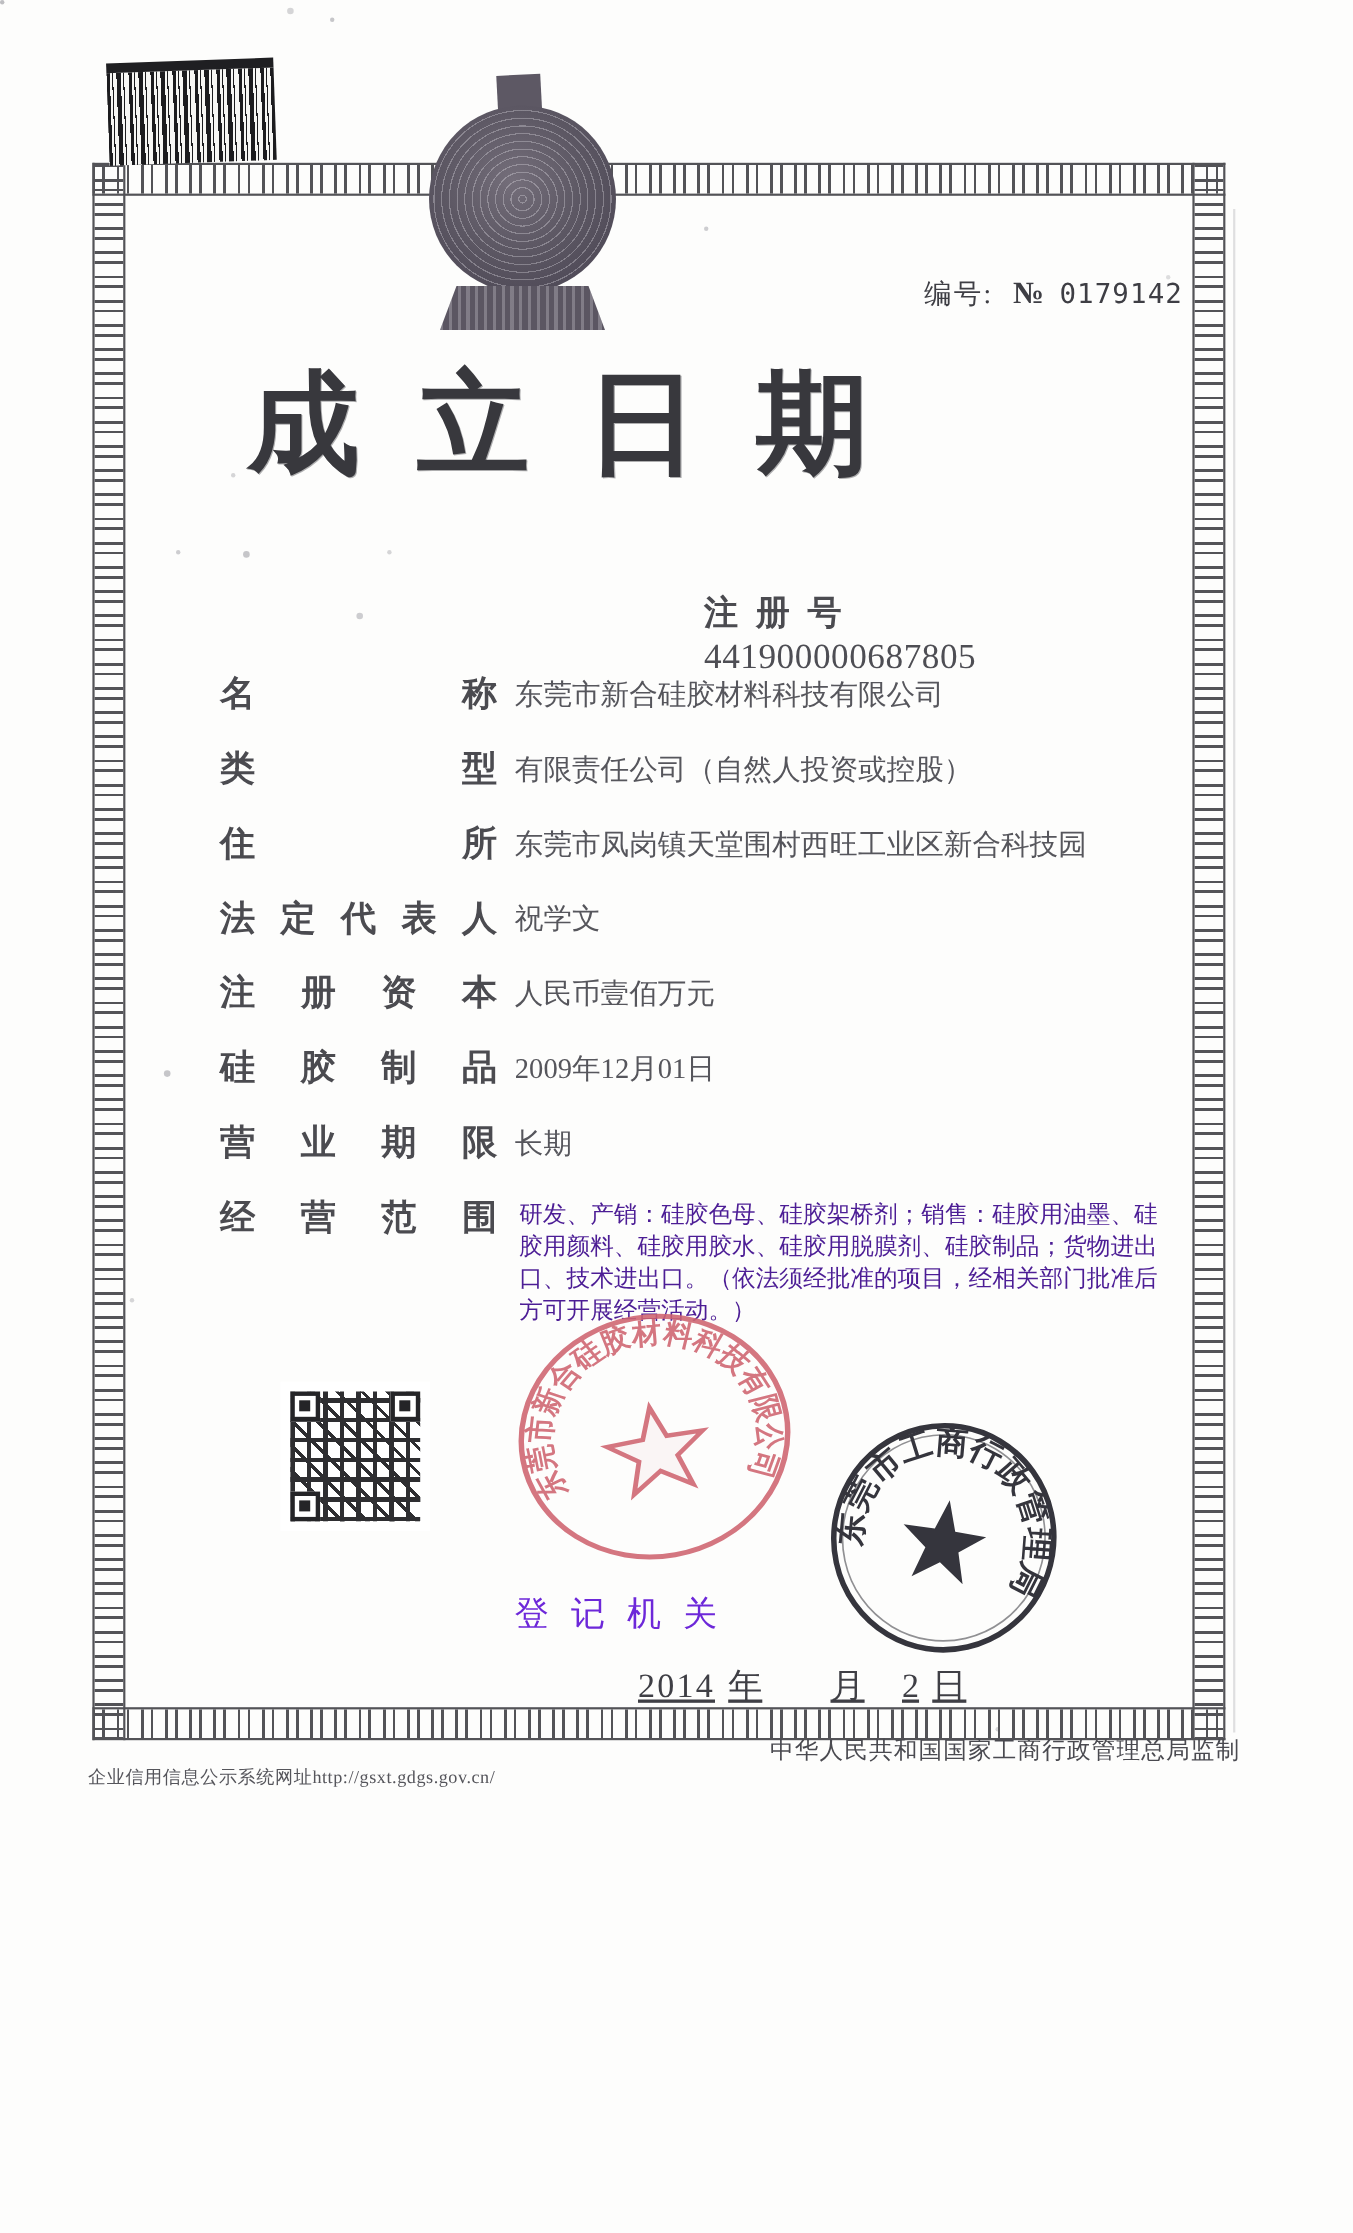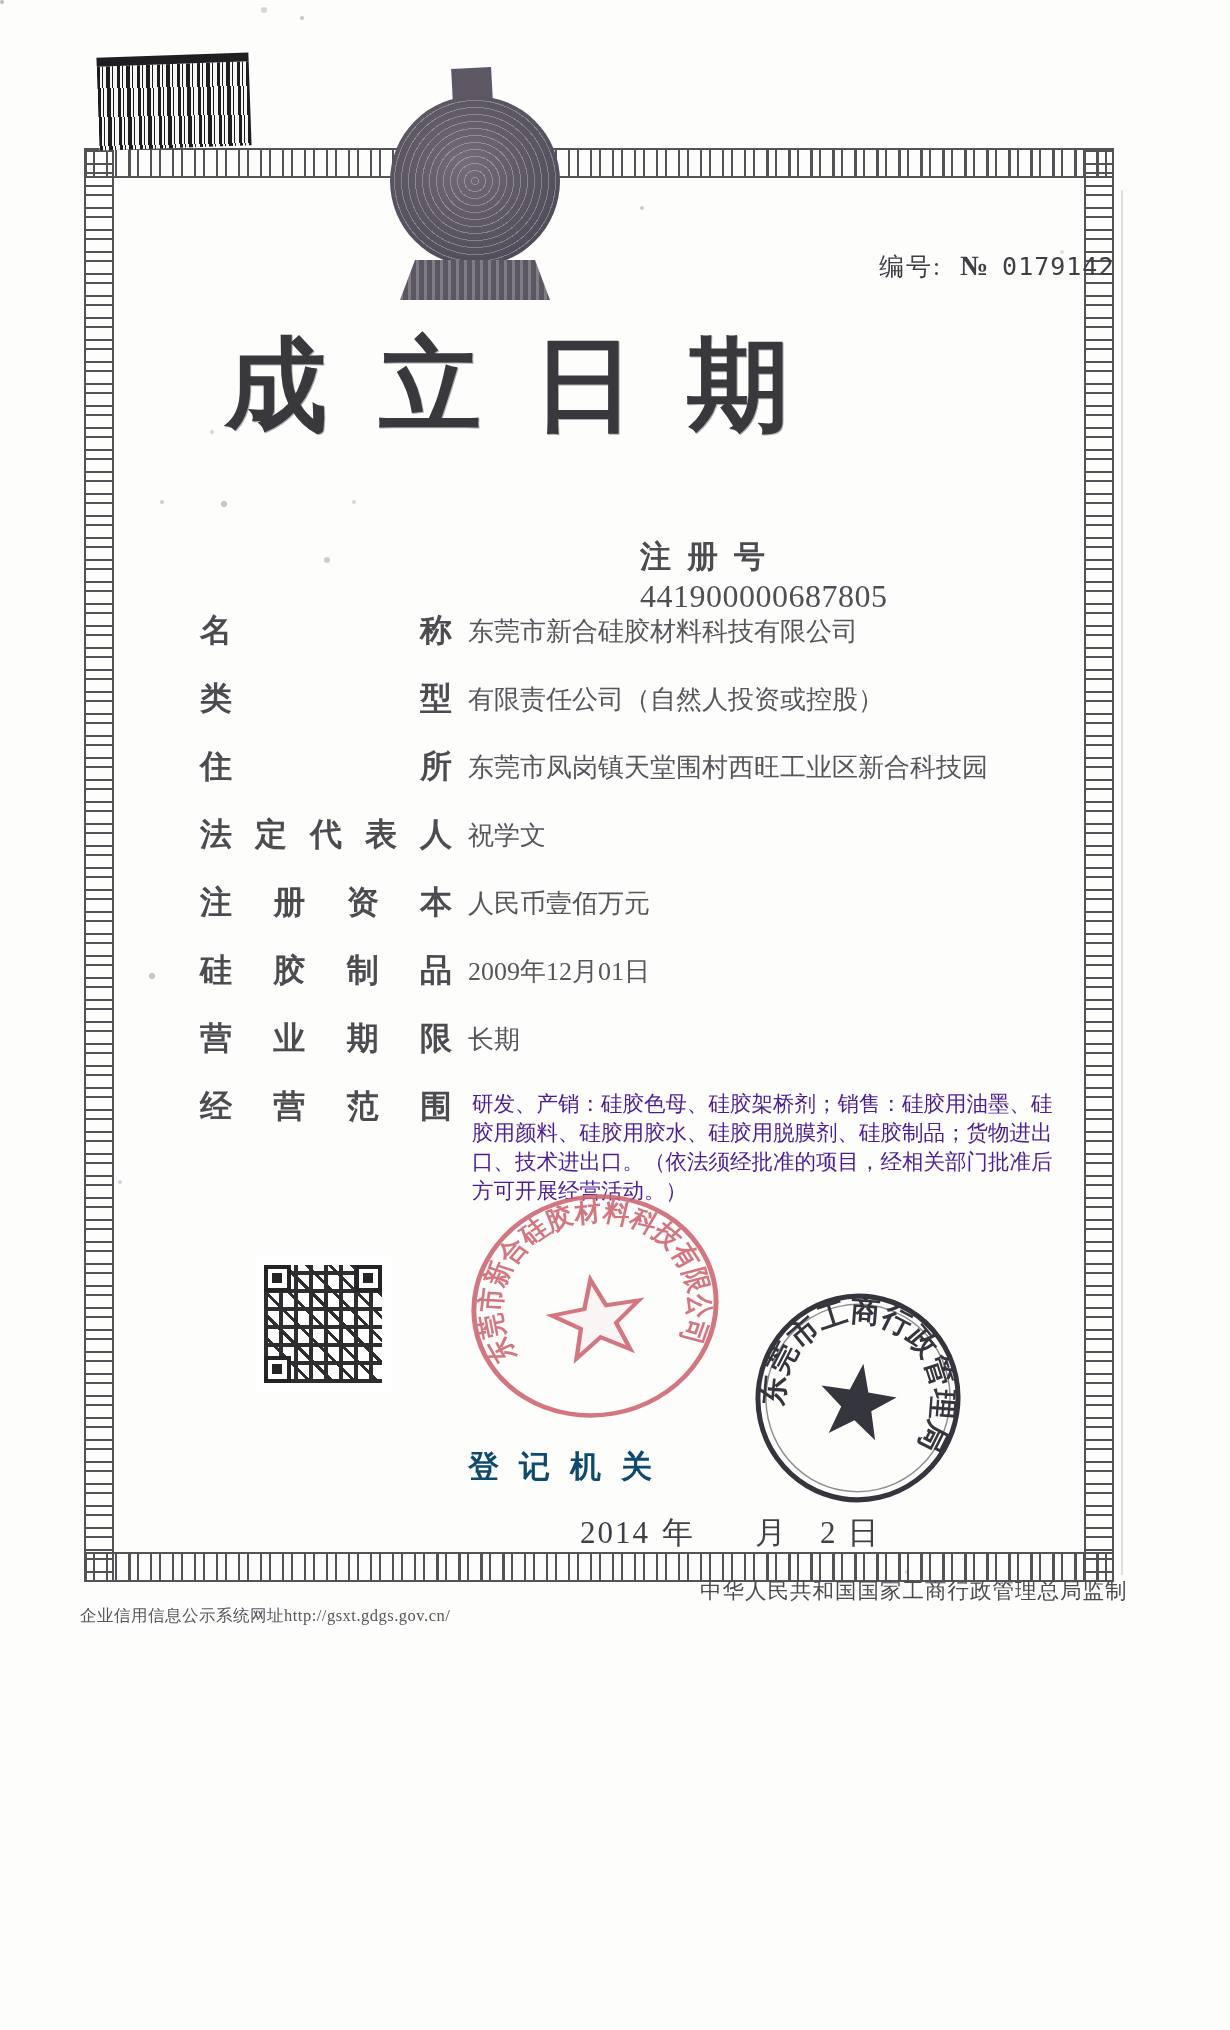--- a/index.html
+++ b/index.html
@@ -37,21 +37,21 @@
   .emblem .e-circle{position:absolute;left:2px;top:28px;width:170px;height:170px;border-radius:50%;
     background:radial-gradient(circle at 45% 40%,#746e7a 0%,#5d5864 45%,#514c59 75%,#4a4652 100%);}
   .emblem .e-circle::after{content:"";position:absolute;inset:0;border-radius:50%;
     background:repeating-radial-gradient(circle at 50% 50%,rgba(240,238,244,0) 0 3px,rgba(240,238,244,.30) 3px 4px,transparent 4px 7px);}
   .emblem .e-base{position:absolute;left:12px;top:192px;width:150px;height:40px;background:#5b5662;
     clip-path:polygon(10% 0,90% 0,100% 100%,0 100%);}
   .emblem .e-base::after{content:"";position:absolute;inset:0;
     background:repeating-linear-gradient(90deg,rgba(240,238,244,.25) 0 3px,transparent 3px 8px);}
 
   
-  .serial{position:absolute;left:840px;top:250px;z-index:2;color:#3e3e44;white-space:nowrap;margin-left:39px;}
+  .serial{position:absolute;left:840px;top:250px;z-index:2;color:#3e3e44;white-space:nowrap;}
   .serial .s-label{font-size:25px;letter-spacing:2px;}
   .serial .s-mark{font-size:28px;font-weight:bold;margin-left:14px;}
   .serial .s-num{font-size:25px;font-family:"DejaVu Sans Mono",monospace;margin-left:10px;letter-spacing:1px;}
 
   
   .title{position:absolute;left:225px;top:318px;z-index:2;
     font-family:"DejaVu Sans","Liberation Sans",sans-serif;
     font-size:102px;font-weight:800;letter-spacing:52px;color:#38383d;white-space:nowrap;
     text-shadow:1px 1px 0 rgba(56,56,61,.4);}
 
@@ -80,24 +80,24 @@
   .qr-finder.tl{left:0;top:0;} .qr-finder.tr{right:0;top:0;} .qr-finder.bl{left:0;bottom:0;}
 
   
   .company-seal{position:absolute;left:468px;top:1192px;width:254px;height:228px;z-index:5;
     transform:rotate(-10deg);opacity:.88;}
   .registrar-seal{position:absolute;left:752px;top:1290px;width:212px;height:216px;z-index:6;
     transform:rotate(9deg);opacity:.95;}
   .company-seal svg,.registrar-seal svg{width:100%;height:100%;}
 
   
-  .registrar{position:absolute;left:468px;top:1446px;z-index:2;font-size:31px;font-weight:700;
-    letter-spacing:20px;color:#0c4a6e;white-space:nowrap;text-align:center;}
+  .registrar{position:absolute;left:468px;top:1446px;z-index:2;font-size:31px;font-weight:400;
+    letter-spacing:20px;color:#6d28d9;white-space:nowrap;text-align:center;}
   .issue-date{position:absolute;left:580px;top:1512px;z-index:2;font-size:31px;color:#3f3f45;white-space:nowrap;}
-  .issue-date span{display:inline-block;}
+  .issue-date span{display:inline-block;text-decoration:underline;}
   .issue-date .d-year{letter-spacing:2px;}
   .issue-date .d-y{margin-left:12px;}
   .issue-date .d-m{margin-left:62px;}
   .issue-date .d-day{margin-left:34px;}
   .issue-date .d-d{margin-left:12px;}
 
   
   .footer-url{position:absolute;left:80px;top:1605px;z-index:2;font-size:16.5px;color:#55555b;letter-spacing:.5px;}
   .footer-issuer{position:absolute;left:700px;top:1576px;z-index:2;font-size:21.5px;color:#4a4a50;letter-spacing:1px;}
 

